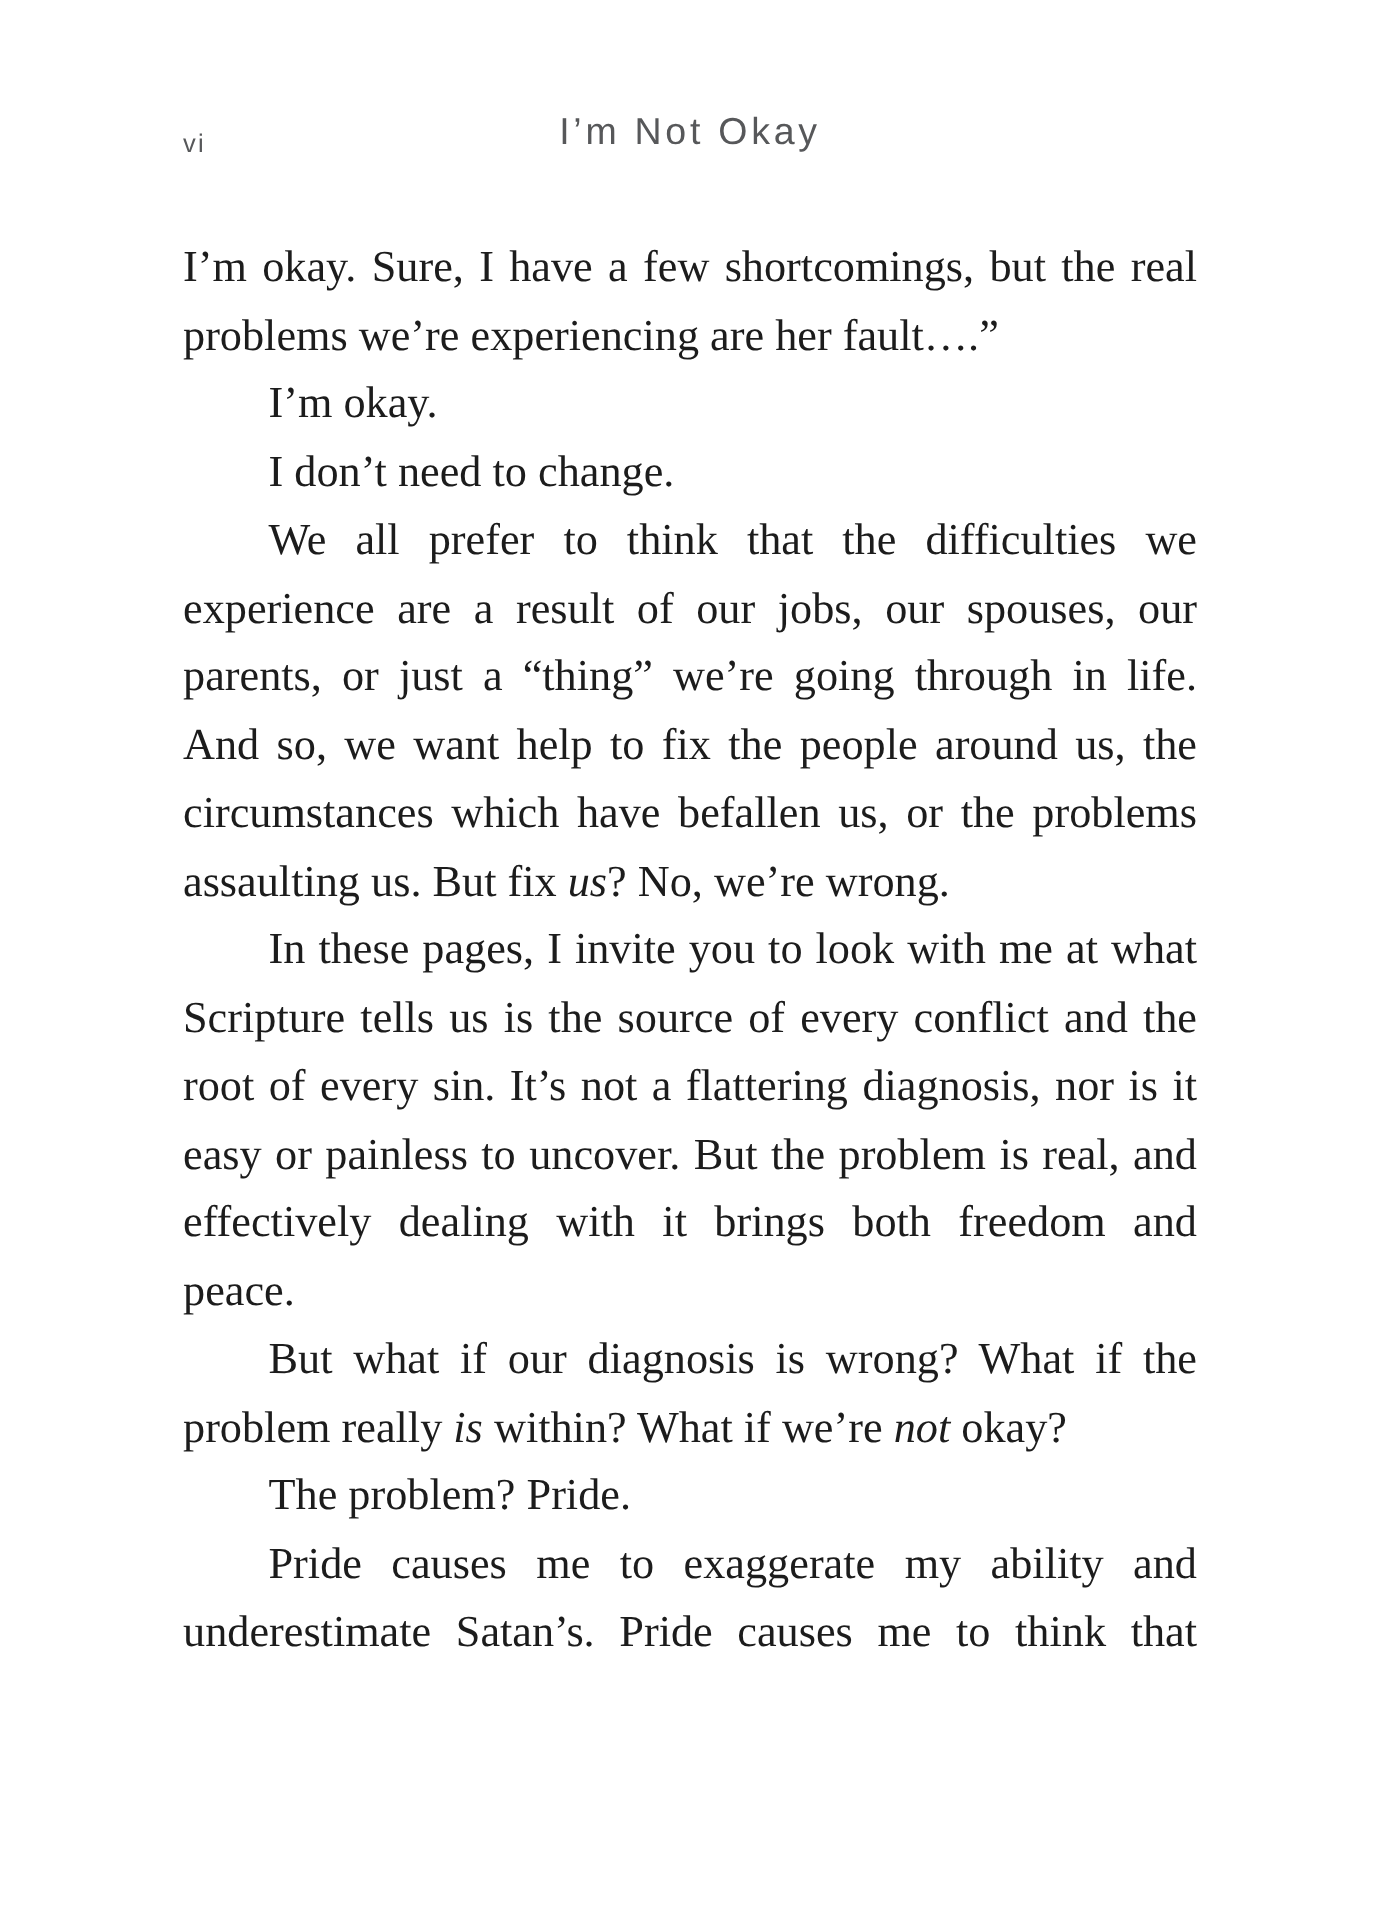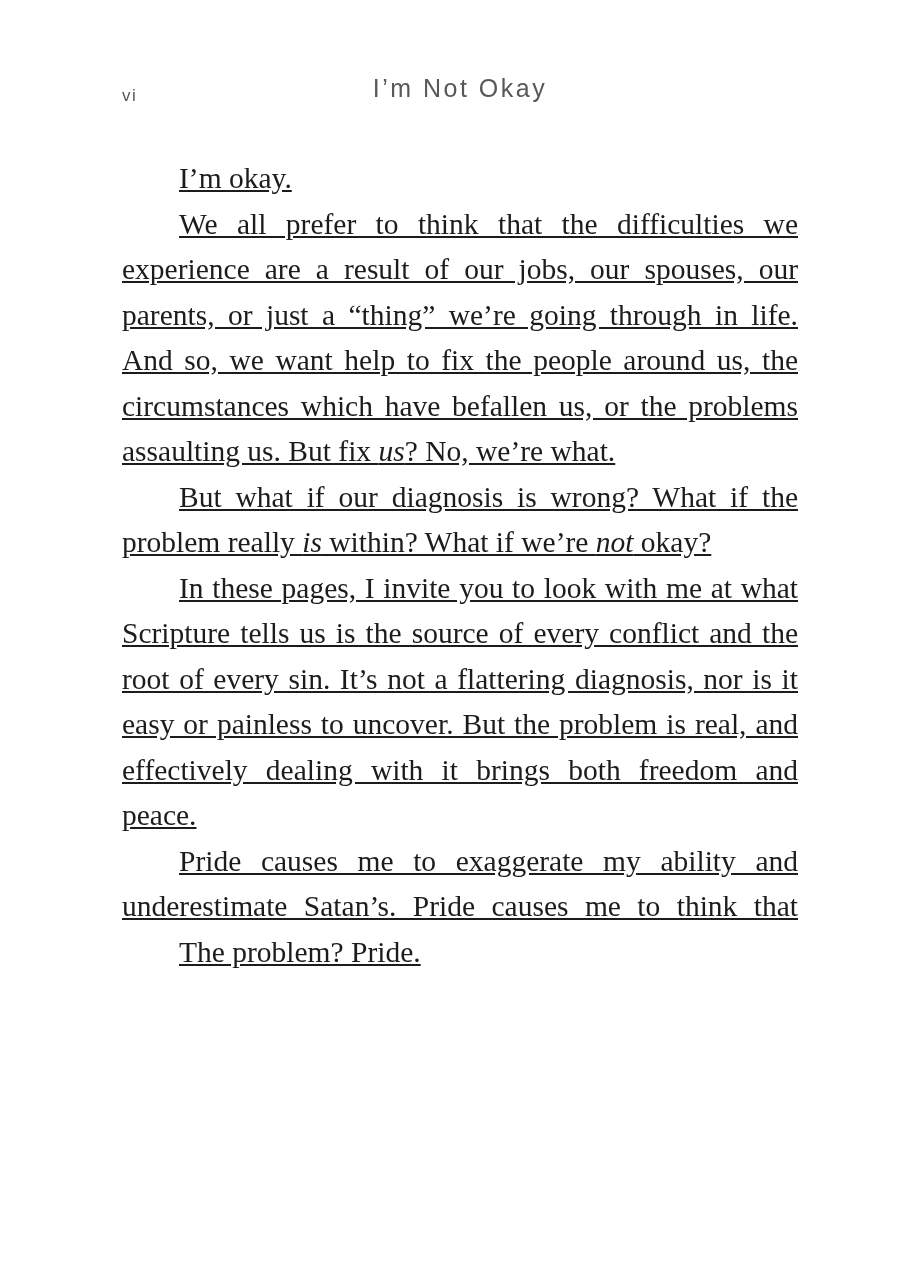--- a/index.html
+++ b/index.html
@@ -40,45 +40,47 @@
   .body-text {
     position: absolute;
     left: 122px; top: 156px;
     width: 676px;
     font-size: 29.5px;
     line-height: 45.5px;
     color: #1c1c1c;
     text-align: justify;
   }
   .para { margin: 0; }
-  .para.indent { text-indent: 57px; text-decoration: underline; }
+  .para.indent { text-indent: 57px; }
   .para.continue { text-align-last: justify; }
   .para em { font-style: italic; margin-top: 19px; }
 </style>
 </head>
 <body>
 
 <div class="page">
 
   <header class="running-head">
     <span class="folio">vi</span>
     <span class="running-title">I’m Not Okay</span>
   </header>
 
   <main class="body-text">
 
+    <p class="para"><span>I’m okay. Sure, I have a few shortcomings, but the real problems we’re experiencing are her fault….”</span></p>
 
     <p class="para indent"><span>I’m okay.</span></p>
 
 
+    <p class="para indent"><span>I don’t need to change.</span></p>
 
-    <p class="para indent"><span>We all prefer to think that the difficulties we experience are a result of our jobs, our spouses, our parents, or just a “thing” we’re going through in life. And so, we want help to fix the people around us, the circumstances which have befallen us, or the problems assaulting us. But fix </span><em>us</em><span>? No, we’re what.</span></p>
+    <p class="para indent"><span>We all prefer to think that the difficulties we experience are a result of our jobs, our spouses, our parents, or just a “thing” we’re going through in life. And so, we want help to fix the people around us, the circumstances which have befallen us, or the problems assaulting us. But fix </span><em>us</em><span>? No, we’re wrong.</span></p>
+
+    <p class="para indent"><span>In these pages, I invite you to look with me at what Scripture tells us is the source of every conflict and the root of every sin. It’s not a flattering diagnosis, nor is it easy or painless to uncover. But the problem is real, and effectively dealing with it brings both freedom and peace.</span></p>
 
     <p class="para indent"><span>But what if our diagnosis is wrong? What if the problem really </span><em>is</em><span> within? What if we’re </span><em>not</em><span> okay?</span></p>
 
-    <p class="para indent"><span>In these pages, I invite you to look with me at what Scripture tells us is the source of every conflict and the root of every sin. It’s not a flattering diagnosis, nor is it easy or painless to uncover. But the problem is real, and effectively dealing with it brings both freedom and peace.</span></p>
+    <p class="para indent"><span>The problem? Pride.</span></p>
 
     <p class="para indent continue"><span>Pride causes me to exaggerate my ability and underestimate Satan’s. Pride causes me to think that</span></p>
-
-    <p class="para indent"><span>The problem? Pride.</span></p>
 
   </main>
 </div>
 
 </body></html>

